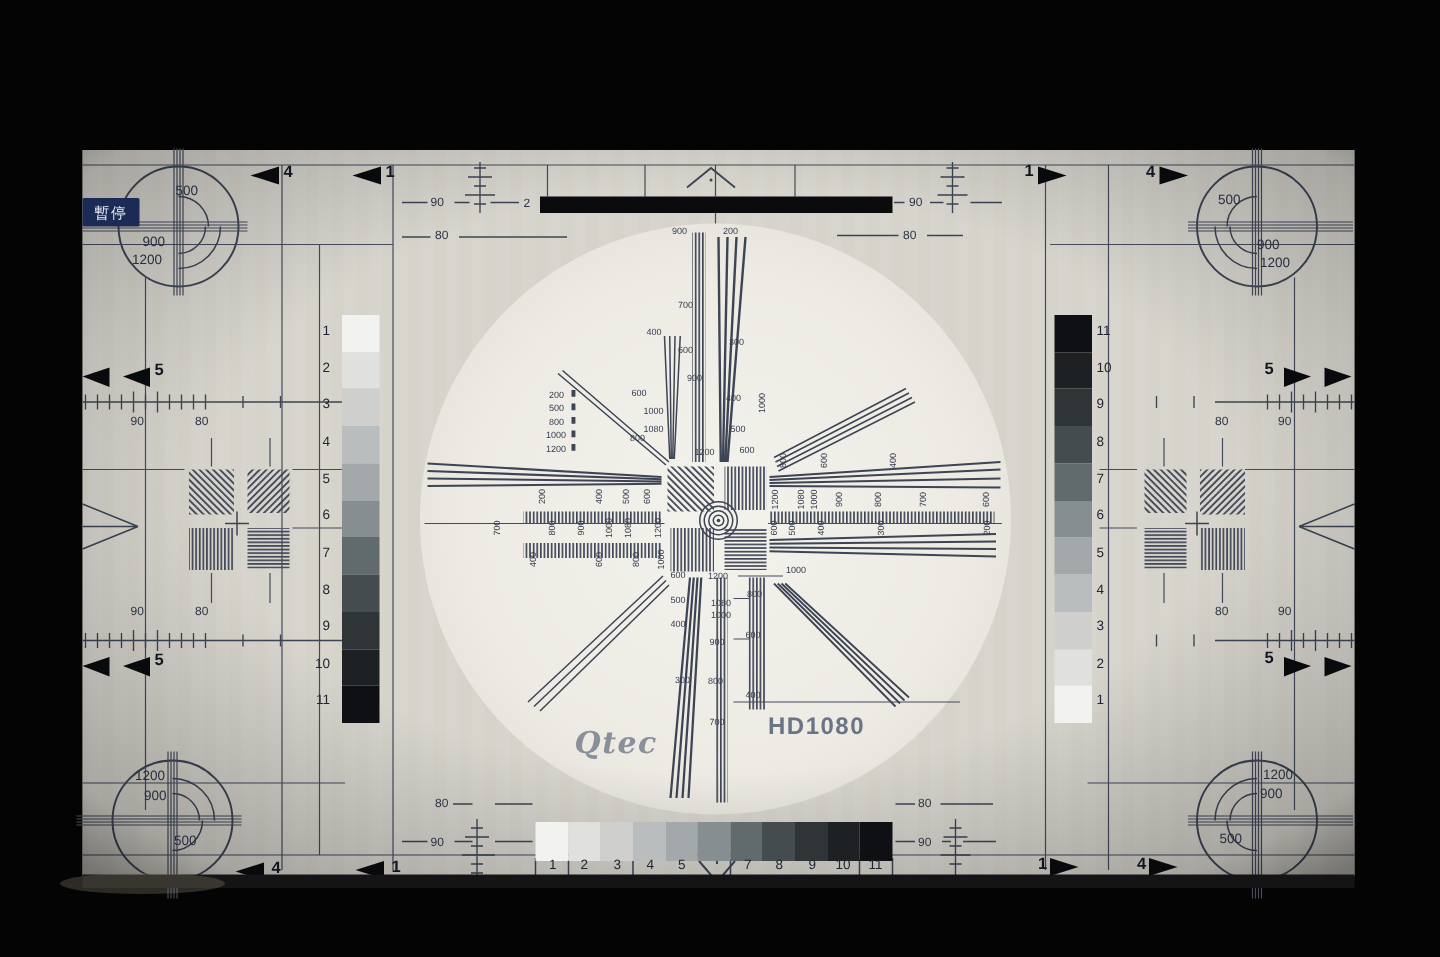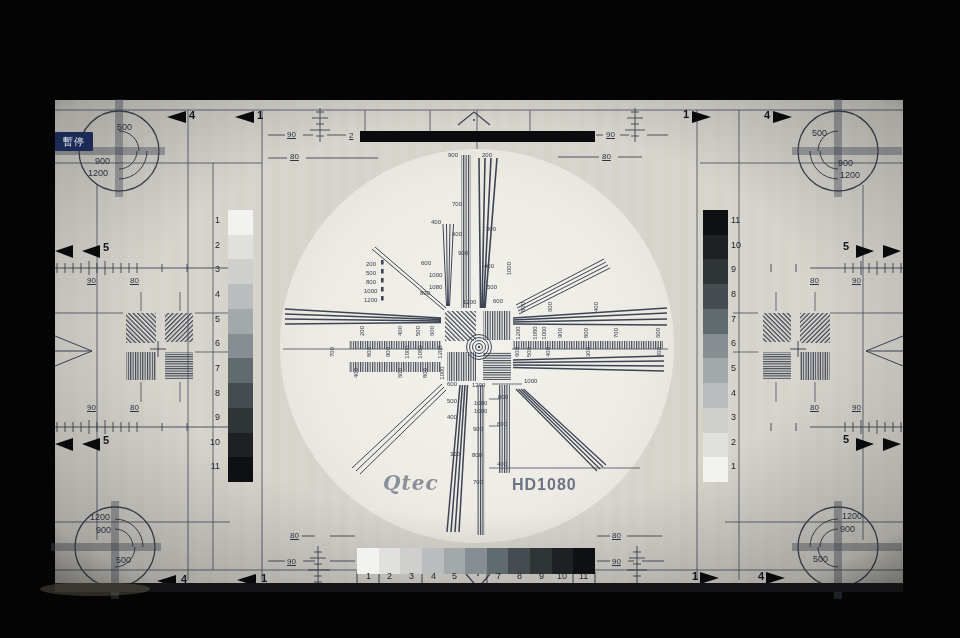--- a/index.html
+++ b/index.html
@@ -3,33 +3,33 @@
 <meta charset="utf-8">
 <style>
   html,body{margin:0;padding:0;background:#000;}
   .stage{position:relative;width:960px;height:638px;background:#040404;overflow:hidden;
          font-family:"Liberation Sans",sans-serif;}
   svg.art{position:absolute;left:0;top:0;}
   .ln{stroke:#3d4454;stroke-width:1;fill:none;}
   .thin{stroke:#454b5c;stroke-width:.8;fill:none;}
   .lb{position:absolute;line-height:1;color:#333a4b;font-size:7px;white-space:nowrap;}
   .f6{font-size:6px;color:#363d4e;}
-  .f8{font-size:8px;color:#2c3342;text-decoration:underline;}
+  .f8{font-size:8px;color:#2c3342;}
   .f9{font-size:9px;color:#272e3d;}
   .f11{font-size:11px;font-weight:700;color:#11151e;}
   .rot{transform:rotate(-90deg);}
   .vert{writing-mode:vertical-rl;transform:rotate(180deg);}
   .gn{position:absolute;font-size:9px;line-height:1;color:#20262f;}
   .gr{width:16px;text-align:right;}
   .badge{position:absolute;left:55px;top:132px;width:38px;height:19px;display:flex;align-items:center;
          justify-content:center;font-size:10px;letter-spacing:1px;border-radius:1px;}
   .vscale{position:absolute;display:flex;flex-direction:column;}
   .hscale{position:absolute;display:flex;flex-direction:row;}
   .vscale div,.hscale div{flex:1;}
-  .logo{position:absolute;font:italic 700 20px "DejaVu Serif",serif;color:#8a9099;letter-spacing:1px;}
+  .logo{position:absolute;font:italic 700 20px "DejaVu Serif",serif;color:#8a9099;letter-spacing:1px;margin-top:12px;}
   .model{position:absolute;font:700 16px "Liberation Sans",sans-serif;color:#6a7486;letter-spacing:1px;}
 </style>
 </head>
 <body>
 
 <div class="stage">
 
 <svg class="art" width="960" height="638">
   <defs>
     <pattern id="pv" width="2.4" height="4" patternUnits="userSpaceOnUse">

